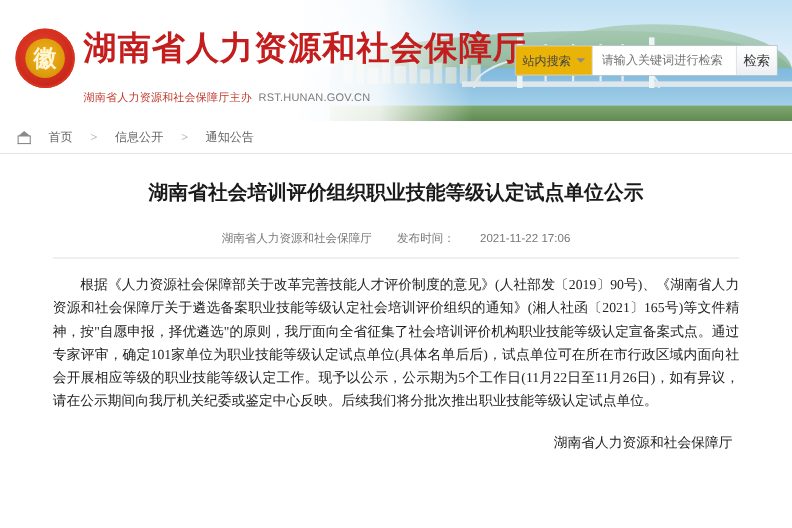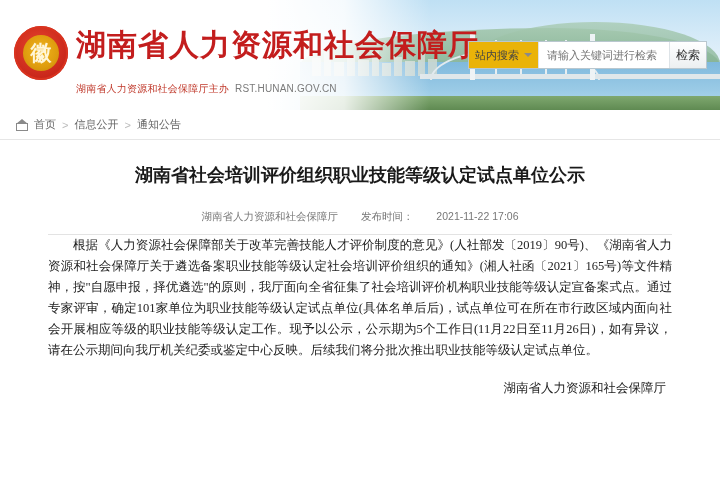--- a/index.html
+++ b/index.html
@@ -139,21 +139,21 @@
     display: flex; align-items: center; justify-content: space-between;
     padding: 0 14px;
   }
   .nav-item {
     color: #fff; font-size: 13px; font-family: "Liberation Sans", sans-serif;
     padding: 0 6px; white-space: nowrap;
   }
 
   
   .crumb-bar {
-    height: 30px; display: flex; align-items: center; gap: 6px;
+    height: 30px; display: flex; align-items: center; gap: 16px;
     padding: 0 16px; border-bottom: 1px solid #e6e6e6;
     font-size: 11px; color: #666;
   }
   .home-icon { width: 12px; height: 12px; position: relative; display:inline-block; }
   .home-icon::before {
     content: ""; position: absolute; left: 0; top: 4px; width: 10px; height: 7px;
     border: 1px solid #8a8a8a; border-top: none;
   }
   .home-icon::after {
     content: ""; position: absolute; left: 0px; top: 0px; width: 0; height: 0;
@@ -167,21 +167,21 @@
     text-align: center; font-family: "Liberation Serif", serif;
     font-size: 18px; font-weight: bold; color: #1a1a1a; line-height: 26px;
   }
   .art-meta {
     margin-top: 22px; text-align: center; font-size: 10.5px; color: #777;
   }
   .art-meta span { margin: 0 10px; }
   .divider { margin-top: 10px; border-top: 1px solid #e3e3e3; }
 
   .art-body {
-    margin-top: 0; font-family: "Liberation Serif", serif;
+    margin-top: 14px; font-family: "Liberation Serif", serif;
     font-size: 12.5px; color: #222; line-height: 21px; text-align: justify;
   }
   .art-body p { text-indent: 2em; margin-bottom: 2px; }
   .art-body p.noindent { text-indent: 2em; }
 
   .sign {
     margin-top: 16px; text-align: right; font-family: "Liberation Serif", serif;
     font-size: 12.5px; color: #222; line-height: 22px; padding-right: 6px;
   }
 </style>

